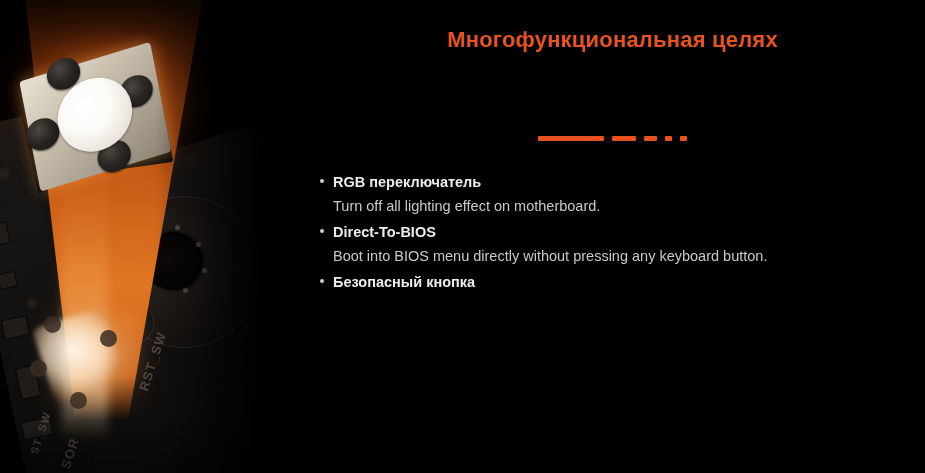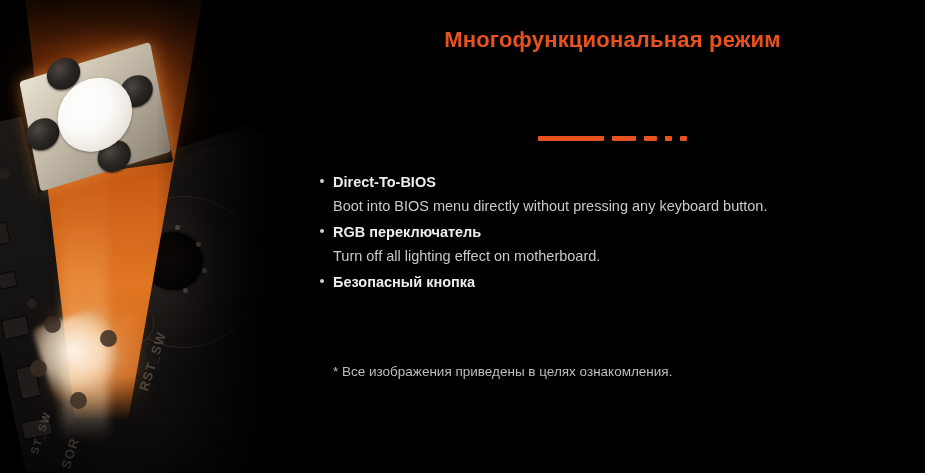--- a/index.html
+++ b/index.html
@@ -443,48 +443,47 @@
       <div class="leg leg-br"></div>
       <div class="plunger"></div>
     </div>
 
     <div class="photo-fade"></div>
     <div class="photo-fade-v"></div>
   </div>
 
   <div class="content">
 
-    <div class="title">Многофункциональная режим</div>
+    <div class="title">Многофункциональная целях</div>
 
 
     <div class="divider">
       <span class="dash d1"></span>
       <span class="dash d2"></span>
       <span class="dash d3"></span>
       <span class="dash d4"></span>
       <span class="dash d5"></span>
     </div>
 
     <div class="bullets">
 
       <div class="bullet-item">
         <span class="bullet-dot"></span>
+        <div class="bullet-head">RGB переключатель</div>
+        <div class="bullet-desc">Turn off all lighting effect on motherboard.</div>
+      </div>
+
+      <div class="bullet-item">
+        <span class="bullet-dot"></span>
         <div class="bullet-head">Direct-To-BIOS</div>
         <div class="bullet-desc">Boot into BIOS menu directly without pressing any keyboard button.</div>
-      </div>
-
-      <div class="bullet-item">
-        <span class="bullet-dot"></span>
-        <div class="bullet-head">RGB переключатель</div>
-        <div class="bullet-desc">Turn off all lighting effect on motherboard.</div>
       </div>
 
       <div class="bullet-item">
         <span class="bullet-dot"></span>
         <div class="bullet-head">Безопасный кнопка</div>
       </div>
 
     </div>
 
-    <div class="footnote">* Все изображения приведены в целях ознакомления.</div>
 
   </div>
 </div>
 
 </body></html>

